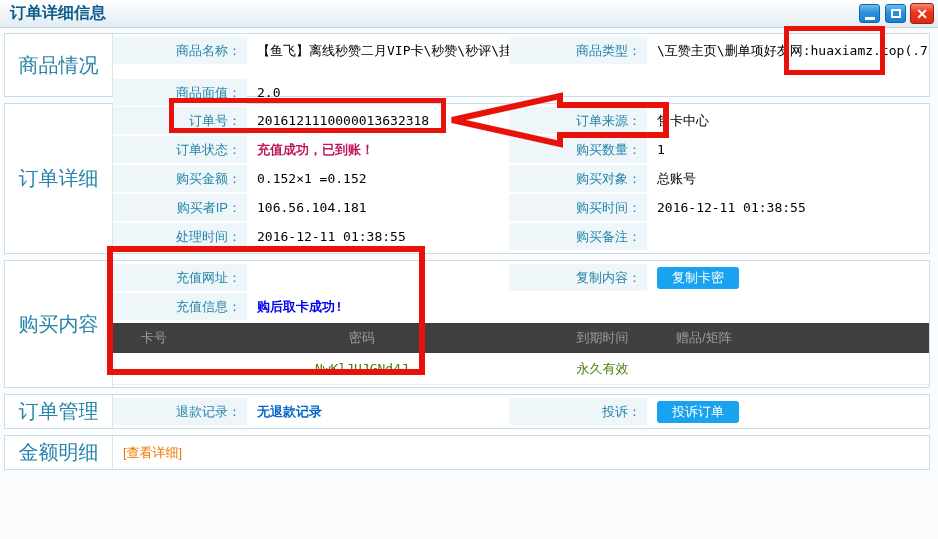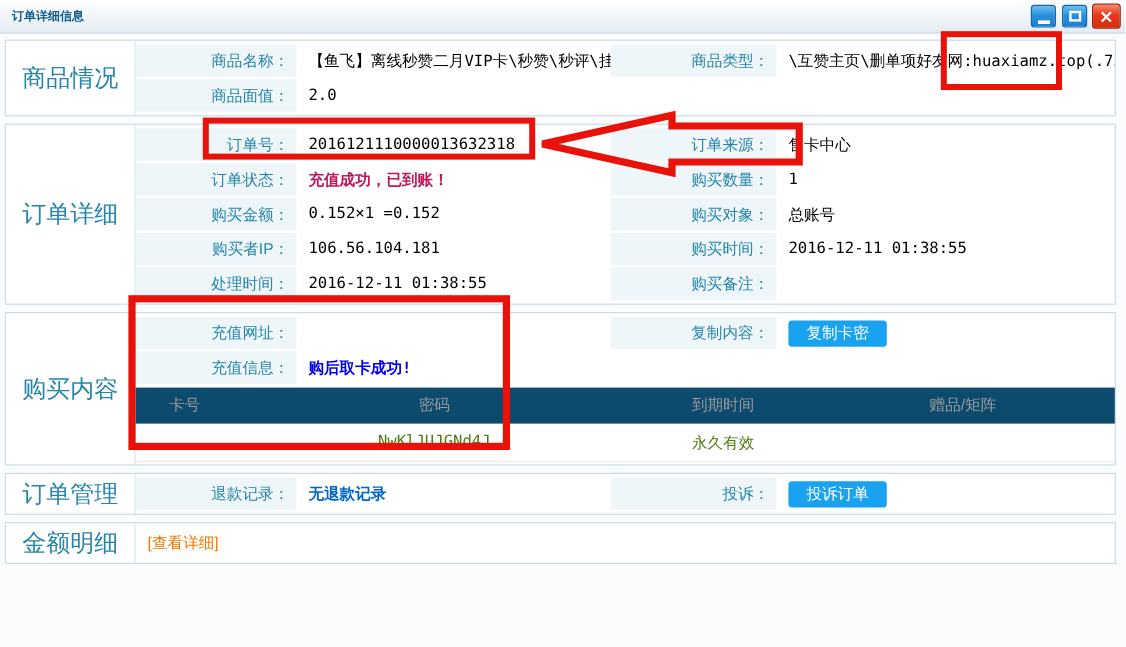--- a/index.html
+++ b/index.html
@@ -13,21 +13,21 @@
   }
   
   .titlebar {
     height:28px;
     background:linear-gradient(#ffffff,#e2ecf3);
     border-bottom:1px solid #c6d6e2;
     display:flex; align-items:center;
     padding-left:10px;
     position:relative;
   }
-  .title { color:#0e5a8a; font-weight:bold; font-size:10px; }
+  .title { color:#0e5a8a; font-weight:bold; font-size:16px; }
   .win-btn {
     position:absolute; top:4px; width:21px; height:19px;
     border-radius:3px; border:1px solid #1565a8;
     background:linear-gradient(#6cc0f0,#2a8fdc 45%,#1b7fd0);
     display:flex; align-items:center; justify-content:center;
     cursor:pointer;
   }
   .win-btn.min { left:859px; }
   .win-btn.max { left:885px; }
   .win-btn.close {
@@ -79,31 +79,31 @@
   .btn {
     display:inline-block; min-width:82px; height:22px; line-height:22px;
     background:#18a2f0; color:#fff; text-align:center;
     border:none; border-radius:3px; font-size:13px; cursor:pointer;
     font-family:"Liberation Sans",sans-serif;
     padding:0 8px;
   }
   
   .card-header {
     display:flex; height:30px; align-items:center;
-    background:#0c4a6e; color:#9a9a9a; margin-top:2px;
+    background:#404040; color:#9a9a9a; margin-top:2px;
   }
   .card-row {
     display:flex; height:32px; align-items:center;
     border-bottom:1px solid #ececec; color:#4d7c0f;
     font-family:"DejaVu Sans Mono","Liberation Sans",sans-serif;
   }
   .c1 { width:10%; text-align:center; }
   .c2 { width:41%; text-align:center; }
   .c3 { width:18%; text-align:center;font-family:Liberation Serif, serif; }
-  .c4 { width:31%; text-align:center; }
+  .c4 { width:31%; text-align:left; }
   
   #annotations { position:absolute; left:0; top:0; width:938px; height:539px; pointer-events:none; z-index:5; }
   .red-rect { position:absolute; border:5px solid #e8120b; }
   .rect-domain { left:784px; top:26px; width:101px; height:49px; }
   .rect-order  { left:169px; top:98px;  width:277px; height:35px; }
   .rect-card   { left:107px; top:246px; width:318px; height:129px; border-width:6px; }
   .arrow-svg   { position:absolute; left:446px; top:91px; }
 </style>
 </head>
 <body>
@@ -128,21 +128,21 @@
       <div class="half-left frow" style="height:29px;">
         <div class="flabel">商品名称：</div>
         <div class="fvalue">【鱼飞】离线秒赞二月VIP卡\秒赞\秒评\挂挂</div>
       </div>
       <div class="half-right frow" style="height:29px;">
         <div class="flabel">商品类型：</div>
         <div class="fvalue">\互赞主页\删单项好友网:huaxiamz.top(.7517</div>
       </div>
     </div>
     <div class="frow">
-      <div class="half-left frow" style="height:29px;">
+      <div class="half-left frow" style="height:29px;margin-top:13px;">
         <div class="flabel">商品面值：</div>
         <div class="fvalue">2.0</div>
       </div>
       <div class="half-right"></div>
     </div>
   </div>
 </div>
 
 <div class="panel">
   <div class="sec-label">订单详细</div>

